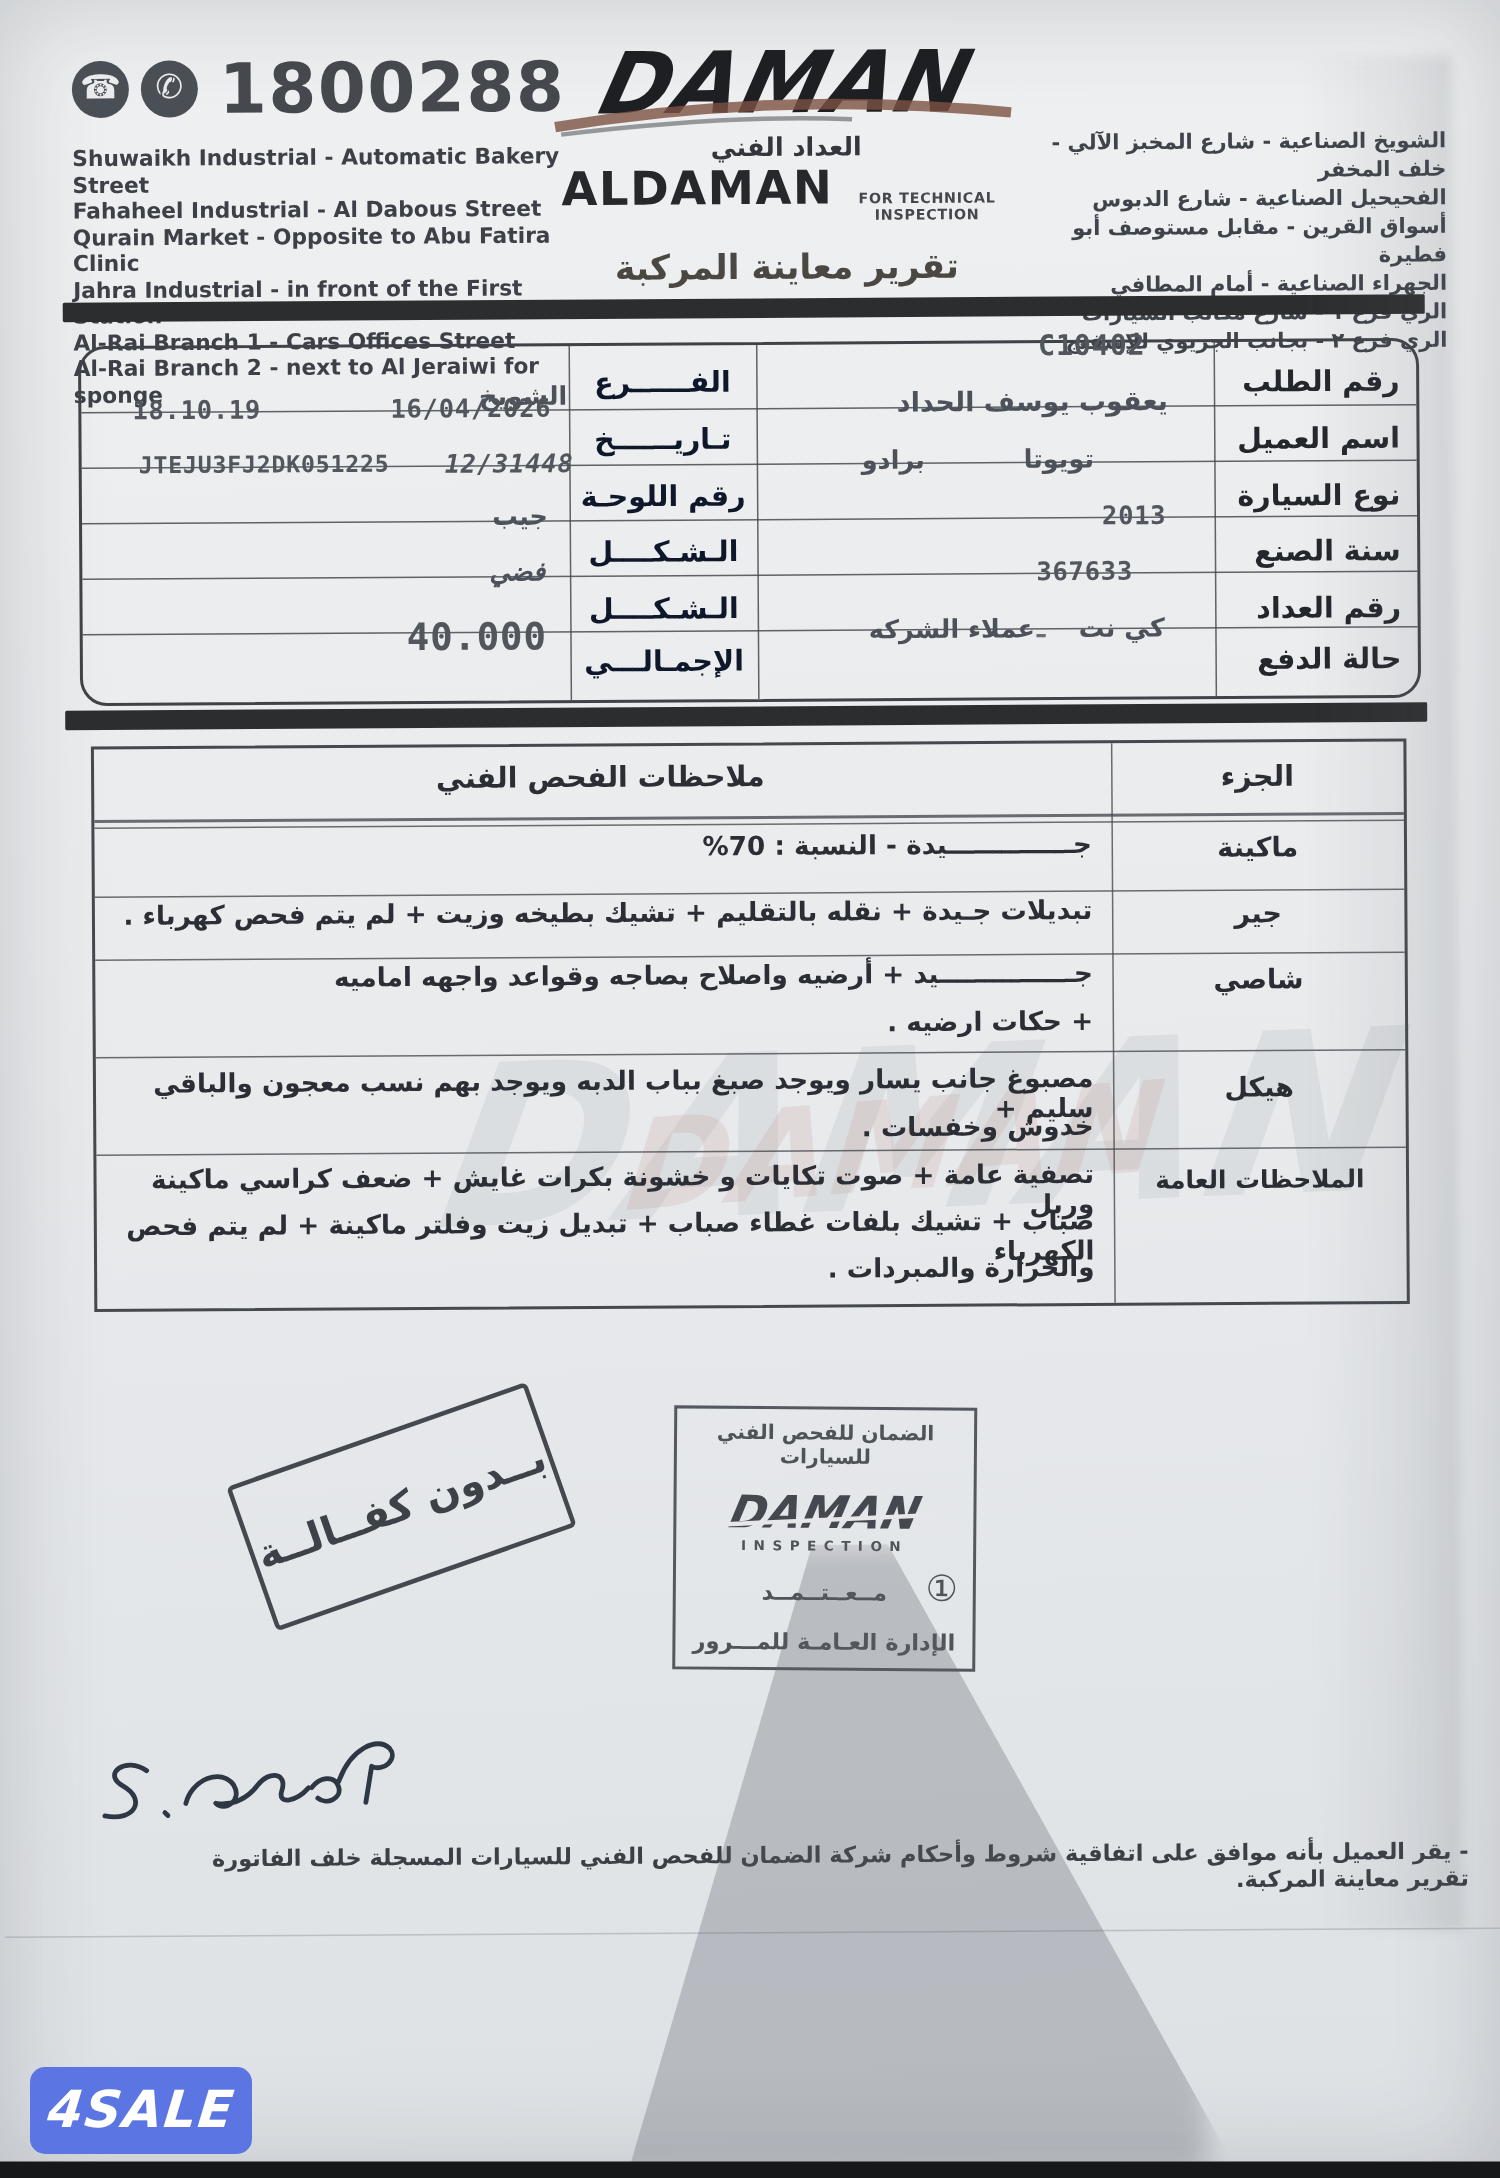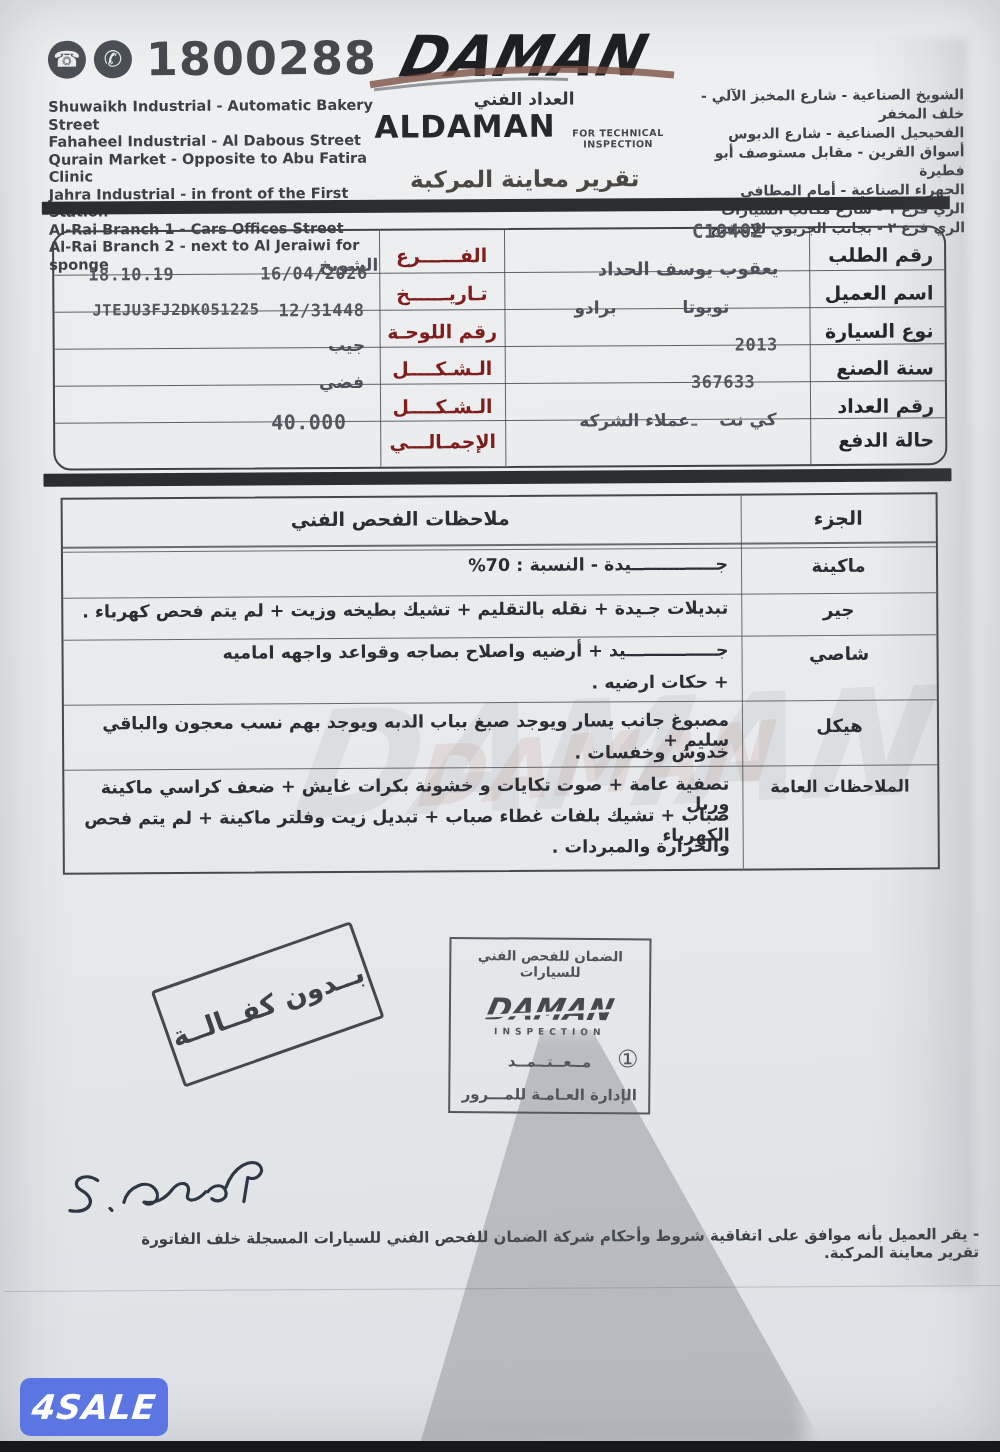--- a/index.html
+++ b/index.html
@@ -31,21 +31,21 @@
   .latin-sub{font-size:9.5px;font-weight:700;letter-spacing:.5px;color:#44474c;}
   .report-title{margin-top:16px;font-size:23px;font-weight:700;color:#4b4742;direction:rtl;}
   .bar{left:45px;width:908px;height:13px;background:#2c2d2f;border-radius:1px;}
   
   .wm{font-weight:800;font-style:italic;pointer-events:none;white-space:nowrap;}
   
   #t1{left:55px;top:228px;width:890px;height:236px;border:2px solid #3f4246;border-radius:18px;}
   .t1-h{position:absolute;left:0;width:100%;height:0;border-top:1.5px solid rgba(70,73,78,.85);}
   .t1-v{position:absolute;top:0;height:100%;width:0;border-left:1.5px solid rgba(70,73,78,.85);}
   .lblm{position:absolute;left:325px;width:125px;direction:rtl;text-align:center;
-        font-size:19px;font-weight:700;color:#7f1d1d;}
+        font-size:19px;font-weight:700;color:#0f172a;}
   .lblr{position:absolute;left:755px;width:124px;direction:rtl;text-align:right;padding-right:6px;
         font-size:19px;font-weight:700;color:#23262b;}
   .valm{position:absolute;font-family:"DejaVu Sans Mono","Liberation Mono",monospace;
         font-size:17px;font-weight:700;color:#52575e;letter-spacing:.5px;}
   .vala{position:absolute;direction:rtl;font-size:17px;font-weight:700;color:#4d525a;}
   
   #t2{left:62px;top:495px;width:873px;height:373px;border:2px solid #45484d;}
   .t2-h{position:absolute;left:0;width:100%;height:0;border-top:1.5px solid rgba(72,75,80,.8);}
   .t2-part{position:absolute;left:678px;width:195px;direction:rtl;text-align:center;
            font-size:18px;font-weight:700;color:#2a2d33;}
@@ -157,24 +157,24 @@
       <div class="lblr" style="top:54px;">اسم العميل</div>
       <div class="lblr" style="top:92px;">نوع السيارة</div>
       <div class="lblr" style="top:129px;">سنة الصنع</div>
       <div class="lblr" style="top:167px;">رقم العداد</div>
       <div class="lblr" style="top:201px;">حالة الدفع</div>
 
       <div class="vala" style="left:268px;top:24px;width:56px;text-align:left;">الشويخ</div>
       <div class="valm" style="left:34px;top:32px;">18.10.19</div>
       <div class="valm" style="left:206px;top:32px;">16/04/2026</div>
       <div class="valm" style="left:38px;top:69px;font-size:15.5px;">JTEJU3FJ2DK051225</div>
-      <div class="valm" style="left:224px;top:69px;">12/31448</div>
+      <div class="valm" style="left:242px;top:69px;font-style:italic;">12/31448</div>
       <div class="vala" style="left:266px;top:104px;width:52px;text-align:center;">جيب</div>
-      <div class="vala" style="left:264px;top:141px;width:52px;text-align:left;">فضي</div>
-      <div class="valm" style="left:216px;top:179px;font-size:20px;">40.000</div>
+      <div class="vala" style="left:264px;top:141px;width:52px;text-align:center;font-style:italic;">فضي</div>
+      <div class="valm" style="left:216px;top:179px;font-size:25px;">40.000</div>
 
       <div class="valm" style="left:638px;top:-9px;font-size:19px;">C10402</div>
       <div class="vala" style="left:518px;top:29px;width:232px;text-align:center;font-size:18px;">يعقوب يوسف الحداد</div>
       <div class="vala" style="left:628px;top:68px;">تويوتا</div>
       <div class="vala" style="left:520px;top:68px;">برادو</div>
       <div class="valm" style="left:680px;top:106px;">2013</div>
       <div class="valm" style="left:636px;top:143px;">367633</div>
       <div class="vala" style="left:664px;top:181px;">كي نت</div>
       <div class="vala" style="left:636px;top:181px;color:#6a6f76;">ـ</div>
       <div class="vala" style="left:524px;top:181px;">عملاء الشركه</div>

